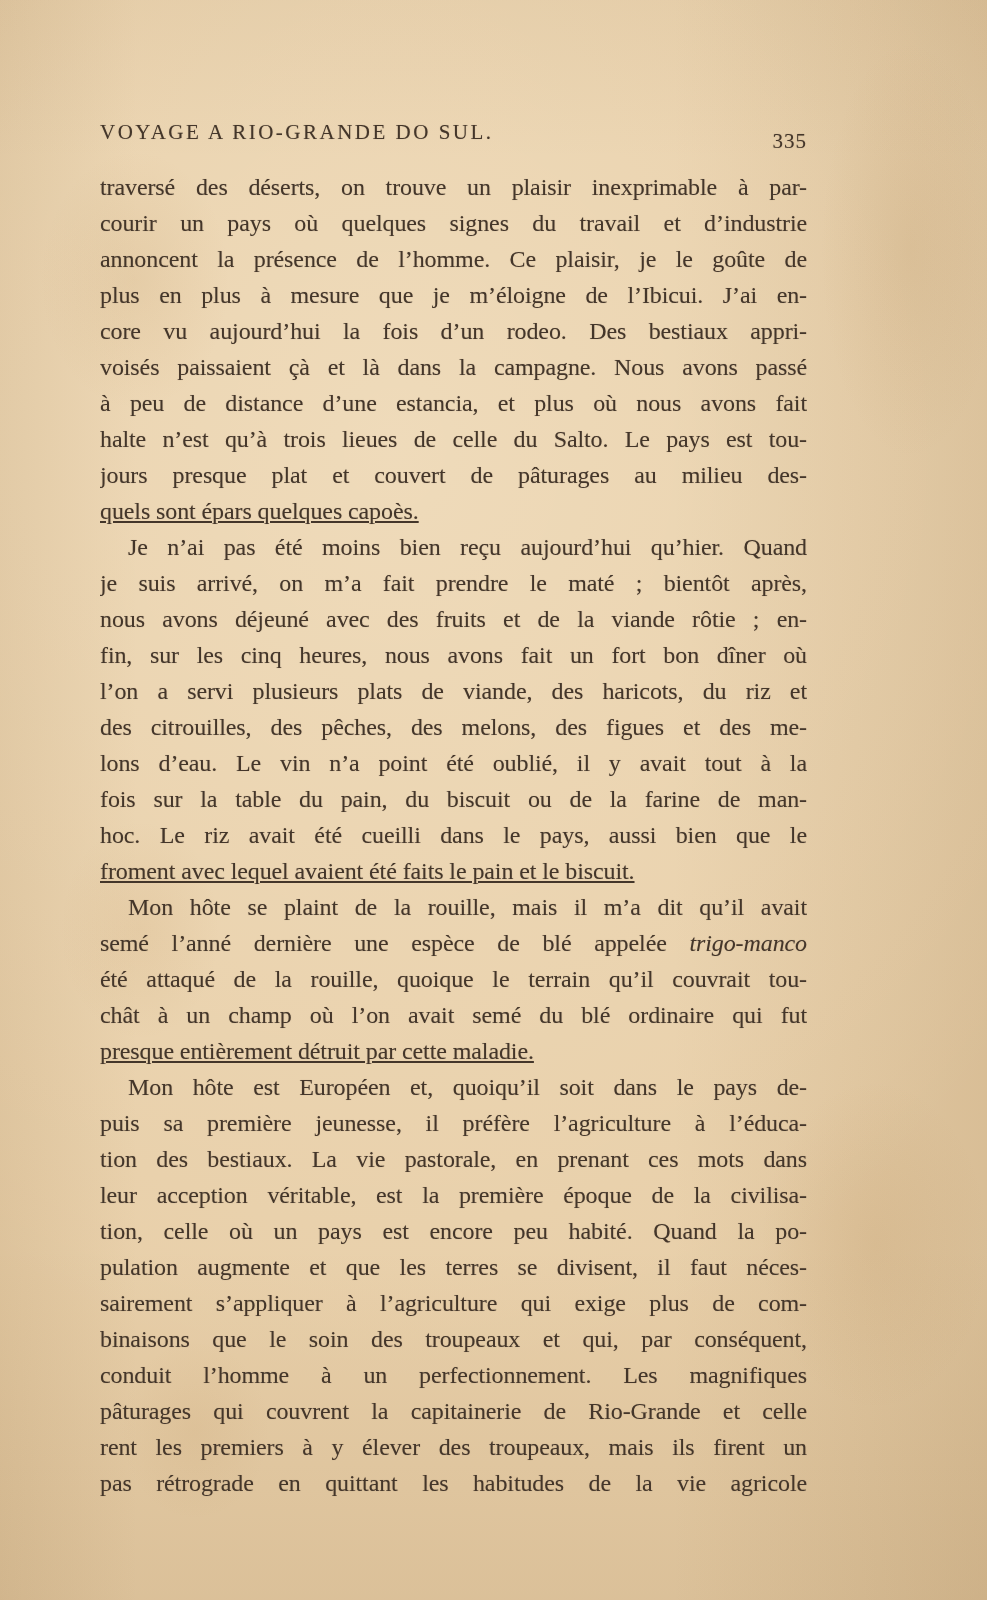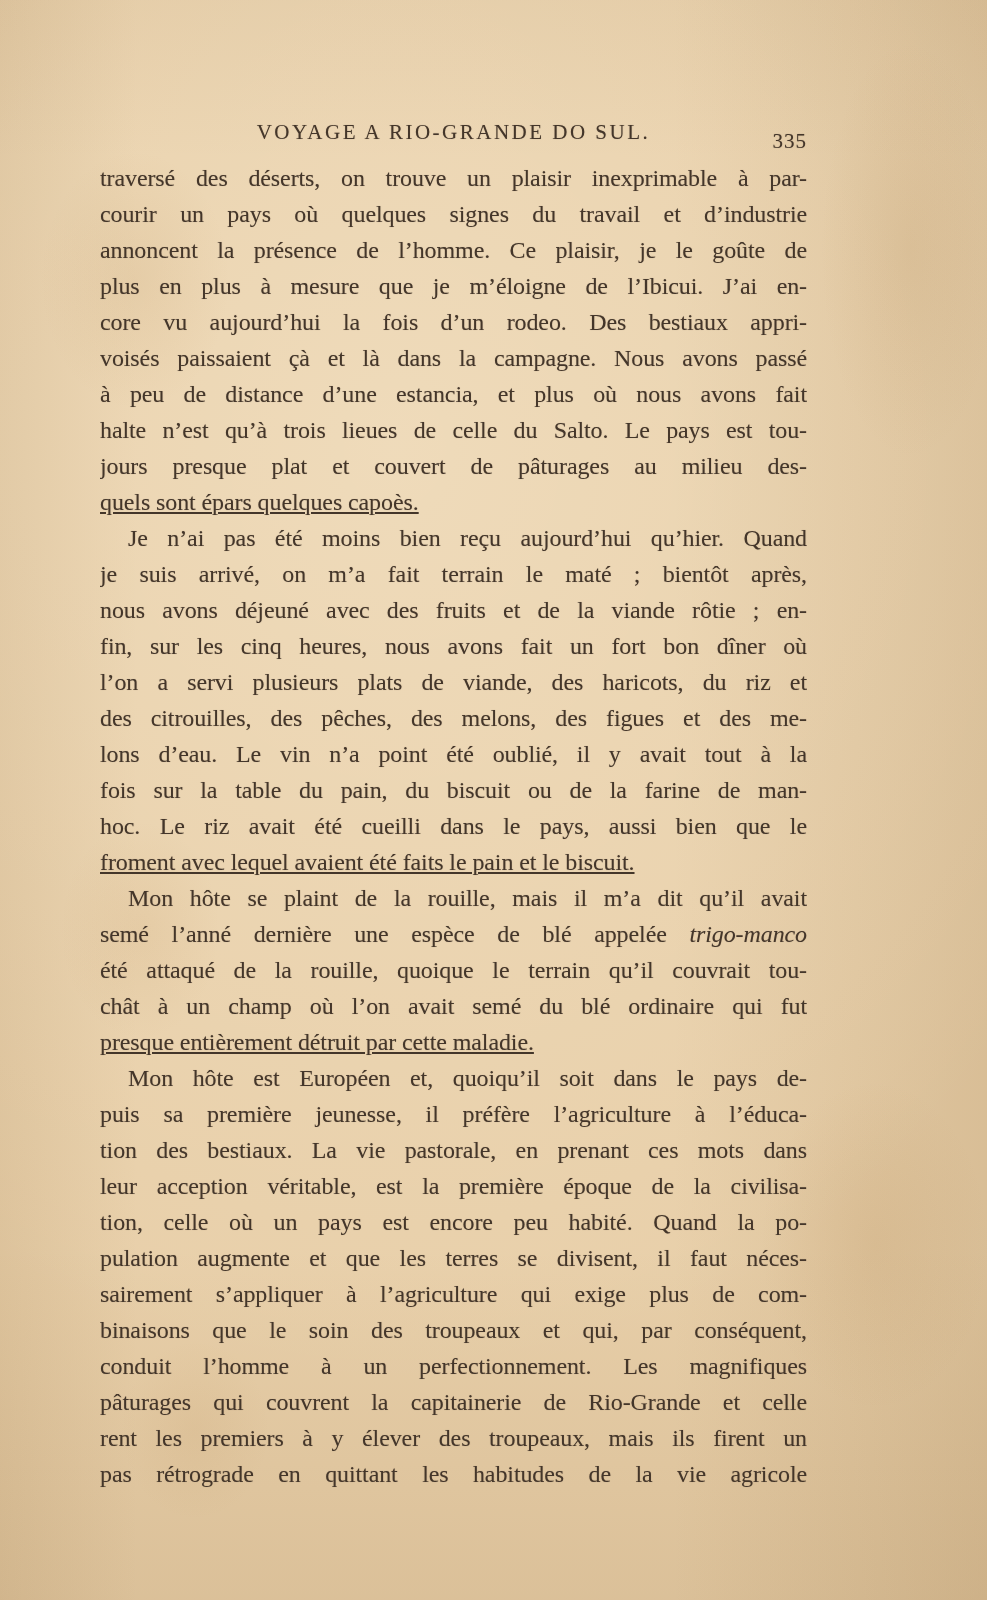--- a/index.html
+++ b/index.html
@@ -42,34 +42,33 @@
     top: 120px;
     width: 707px;
     height: 30px;
     font-size: 21px;
     letter-spacing: 2.5px;
     text-shadow: 0 0 1px rgba(68,54,42,0.35);
   }
   .running-header .header-title {
     position: absolute;
     left: 0; right: 0;
-    text-align: center;
     white-space: nowrap;
   }
   .running-header .page-number {
     position: absolute;
     right: 0;
     top: 9px;
     letter-spacing: 1px;
   }
 
   .text-block {
     position: absolute;
     left: 100px;
-    top: 160px;
+    top: 169px;
     width: 707px;
   }
   .line {
     height: 36px;
     line-height: 36px;
     font-size: 24px;
     letter-spacing: -0.1px;
     text-align: justify;
     text-align-last: justify;
     overflow: hidden;
@@ -101,21 +100,21 @@
       <div class="line"><span>courir un pays où quelques signes du travail et d’industrie</span></div>
       <div class="line"><span>annoncent la présence de l’homme. Ce plaisir, je le goûte de</span></div>
       <div class="line"><span>plus en plus à mesure que je m’éloigne de l’Ibicui. J’ai en-</span></div>
       <div class="line"><span>core vu aujourd’hui la fois d’un rodeo. Des bestiaux appri-</span></div>
       <div class="line"><span>voisés paissaient çà et là dans la campagne. Nous avons passé</span></div>
       <div class="line"><span>à peu de distance d’une estancia, et plus où nous avons fait</span></div>
       <div class="line"><span>halte n’est qu’à trois lieues de celle du Salto. Le pays est tou-</span></div>
       <div class="line"><span>jours presque plat et couvert de pâturages au milieu des-</span></div>
       <div class="line lastline"><span>quels sont épars quelques capoès.</span></div>
       <div class="line indent"><span>Je n’ai pas été moins bien reçu aujourd’hui qu’hier. Quand</span></div>
-      <div class="line"><span>je suis arrivé, on m’a fait terrain le maté ; bientôt après,</span></div>
+      <div class="line"><span>je suis arrivé, on m’a fait prendre le maté ; bientôt après,</span></div>
       <div class="line"><span>nous avons déjeuné avec des fruits et de la viande rôtie ; en-</span></div>
       <div class="line"><span>fin, sur les cinq heures, nous avons fait un fort bon dîner où</span></div>
       <div class="line"><span>l’on a servi plusieurs plats de viande, des haricots, du riz et</span></div>
       <div class="line"><span>des citrouilles, des pêches, des melons, des figues et des me-</span></div>
       <div class="line"><span>lons d’eau. Le vin n’a point été oublié, il y avait tout à la</span></div>
       <div class="line"><span>fois sur la table du pain, du biscuit ou de la farine de man-</span></div>
       <div class="line"><span>hoc. Le riz avait été cueilli dans le pays, aussi bien que le</span></div>
       <div class="line lastline"><span>froment avec lequel avaient été faits le pain et le biscuit.</span></div>
       <div class="line indent"><span>Mon hôte se plaint de la rouille, mais il m’a dit qu’il avait</span></div>
       <div class="line"><span>semé l’anné dernière une espèce de blé appelée </span><i>trigo-manco</i></div>

